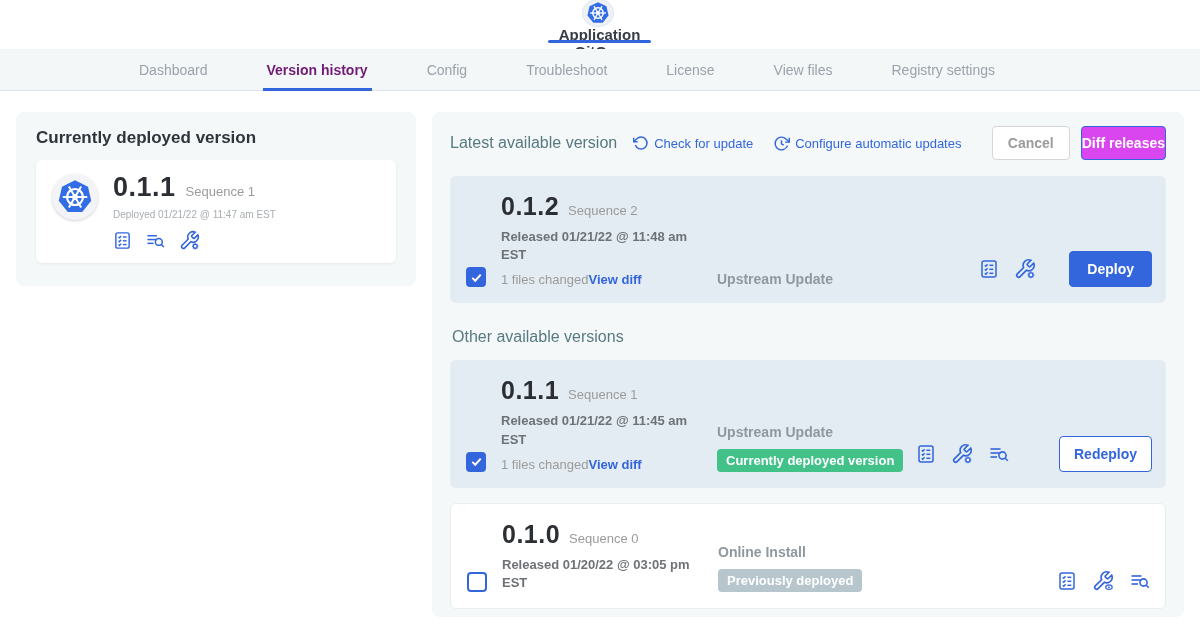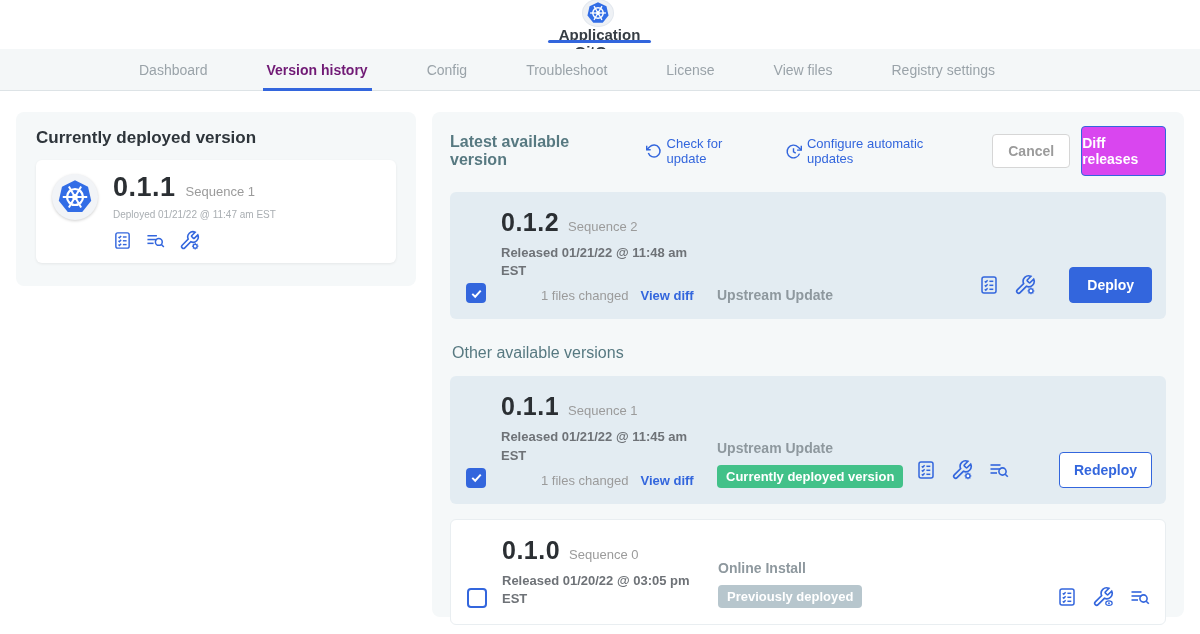--- a/index.html
+++ b/index.html
@@ -43,21 +43,21 @@
   .dc-line1 { display:flex; align-items:baseline; }
   .dc-version { font-size:27px; font-weight:bold; color:#2b2f33; letter-spacing:.5px; }
   .dc-seq { font-size:13px; color:#9b9b9b; margin-left:10px; }
   .dc-date { margin-top:6px; font-size:10px; color:#a9aeb2; }
   .dc-icons { margin-top:10px; display:flex; gap:13px; align-items:center; }
 
   
   .right-panel { position:absolute; left:432px; top:112px; width:752px; height:505px;
     background:#f5f8f9; border-radius:8px; padding:14px 18px; }
   .vp-header { display:flex; align-items:center; }
-  .vp-title { font-size:16px; font-weight:700; color:#577981; margin-right:16px; }
+  .vp-title { font-size:16px; font-weight:400; color:#577981; margin-right:16px; }
   .vp-link { display:flex; align-items:center; gap:5px; color:#3366dd; font-size:13px;
     font-weight:normal; margin-right:20px; cursor:pointer; }
   .btn { border-radius:4px; font-size:14px; font-weight:bold; cursor:pointer;
     display:inline-flex; align-items:center; justify-content:center; }
   .btn-cancel { margin-left:auto; background:#fff; border:1px solid #d6d6d6;
     color:#9b9b9b; padding:8px 15px; }
   .btn-diff { margin-left:11px; background:#d946ef; border:1px solid #3366dd;
     color:#fff; padding:8px 0; }
 
   .version-card { border-radius:6px; background:#e3ecf2; padding:16px 14px;
@@ -71,22 +71,22 @@
   .vc-checkbox { width:20px; height:20px; border-radius:4px; border:2px solid #3366dd;
     background:#fff; margin:0 15px 0 2px; flex:0 0 auto; display:flex;
     align-items:center; justify-content:center; cursor:pointer; }
   .vc-checkbox.checked { background:#3366dd; }
   .vc-info { width:212px; flex:0 0 auto; }
   .vi-line1 { display:flex; align-items:baseline; }
   .vi-version { font-size:25px; font-weight:bold; color:#2b2f33; letter-spacing:.5px; }
   .vi-seq { font-size:13px; color:#9b9b9b; margin-left:9px; }
   .vi-released { margin-top:7px; font-size:13px; font-weight:bold; color:#6e7277;
     width:196px; line-height:1.4; }
-  .vi-files { margin-top:8px; font-size:13px; color:#9b9b9b; display:flex; gap:12px;
-    align-items:center;margin-left:40px; }
+  .vi-files { margin-top:8px; font-size:13px; color:#9b9b9b; display:flex; gap:0;
+    align-items:center; }
   .view-diff { color:#3366dd; font-weight:bold; cursor:pointer; }
   .vc-mid { flex:1; padding-left:4px; }
   .vc-source { font-size:14px; font-weight:bold; color:#8e989e; }
   .badge { margin-top:9px; display:inline-block; color:#fff; font-size:13px;
     font-weight:bold; padding:4px 9px; border-radius:4px; }
   .badge-green { background:#42c189; }
   .badge-gray  { background:#b7c6cd; }
   .vc-icons { display:flex; align-items:center; gap:15px; }
   .icon-btn { cursor:pointer; display:flex; }
   .btn-deploy { margin-left:18px; background:#3366dd; border:1px solid #3366dd;

